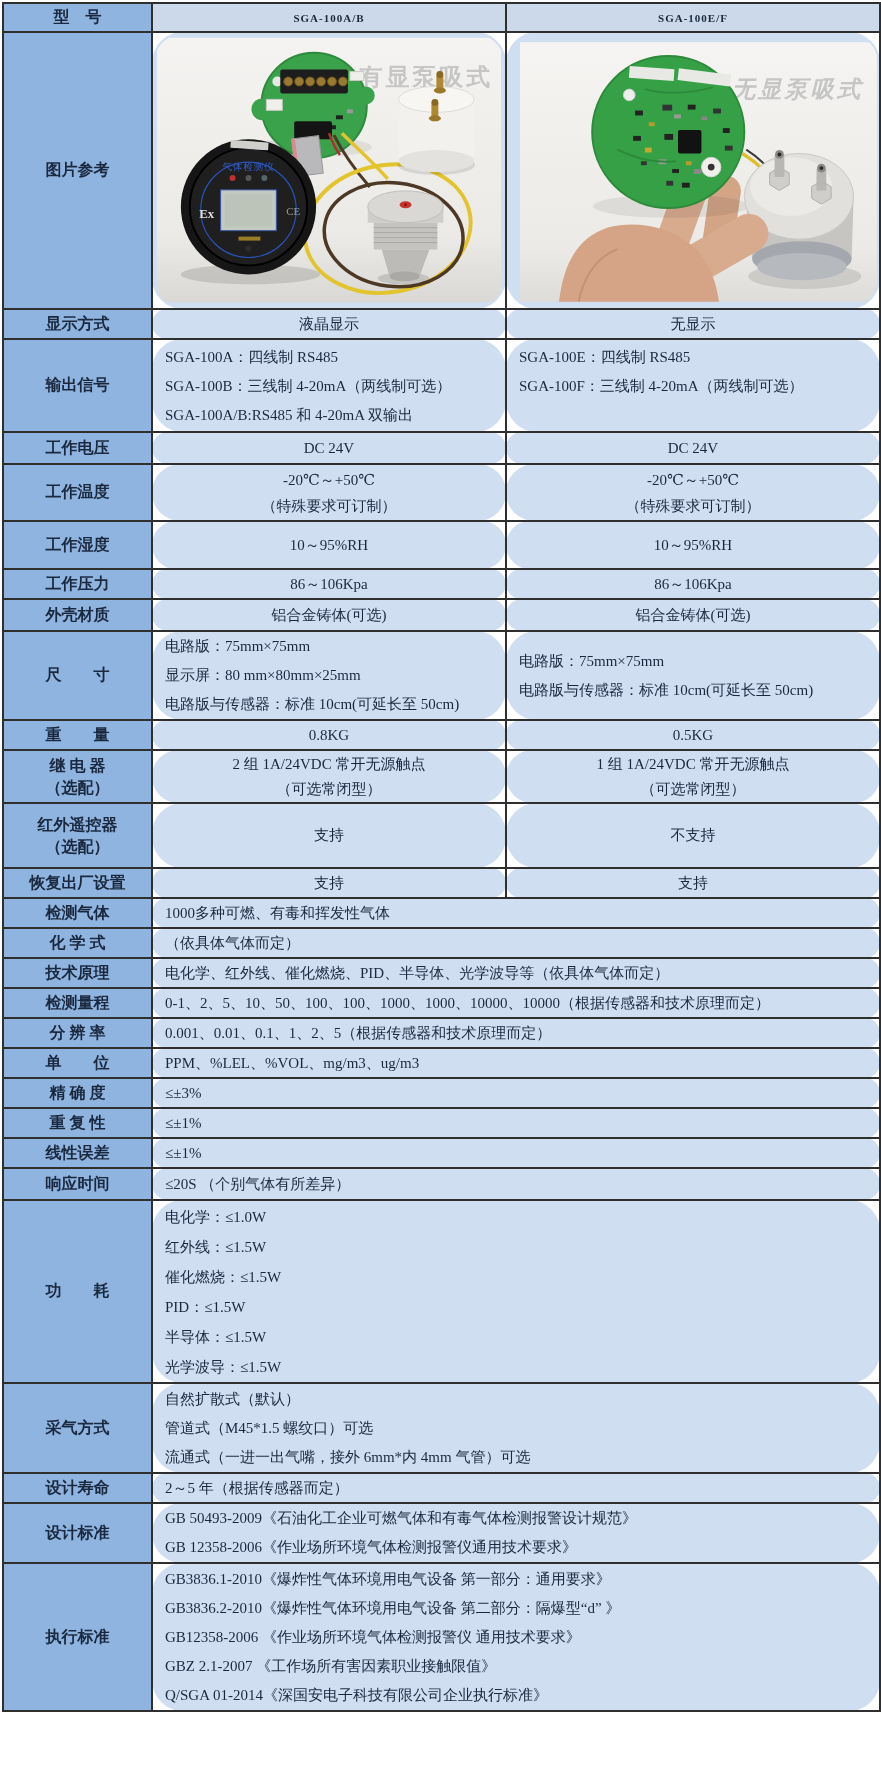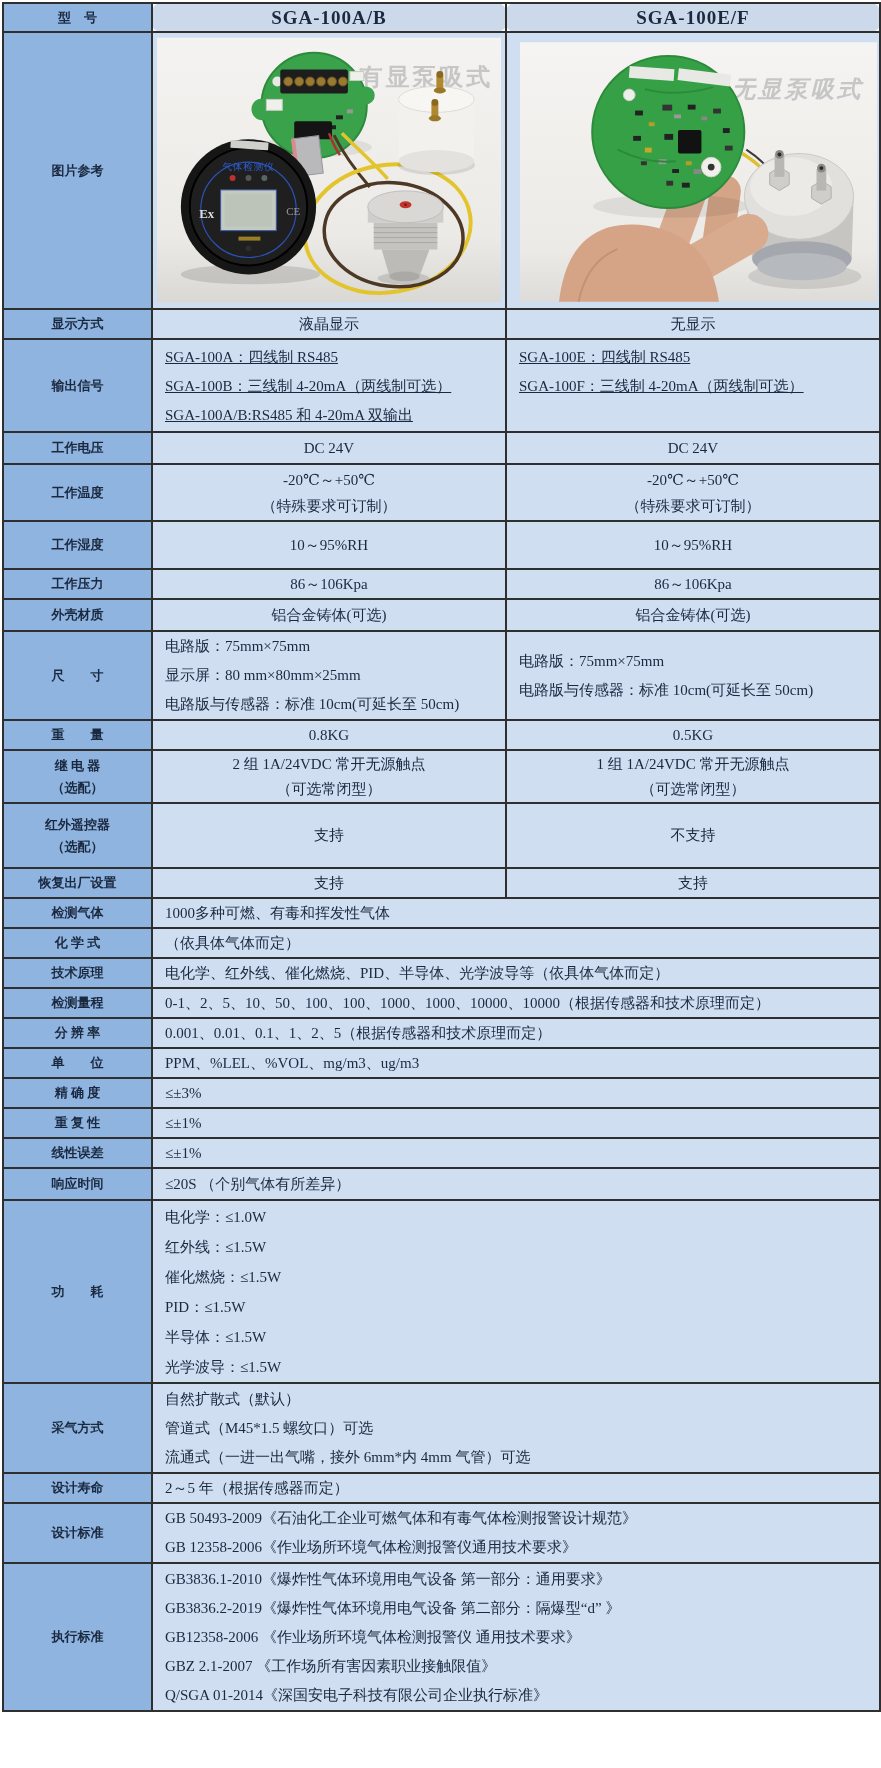--- a/index.html
+++ b/index.html
@@ -1,35 +1,35 @@
 <!DOCTYPE html>
 <html><head>
 <meta charset="utf-8">
 <style>
   html,body{margin:0;padding:0;background:#ffffff;width:881px;height:1768px;overflow:hidden;
     font-family:"Liberation Serif","DejaVu Serif",serif;color:#1b2940;}
   table.spec{border-collapse:collapse;table-layout:fixed;width:877px;margin:2px 0 0 2px;}
   col.c0{width:149px}col.c1{width:354px}col.c2{width:374px}
   th,td{border:2px solid #2f2f2f;overflow:hidden;}
-  th.lbl{background:#8fb4df;font-weight:bold;font-size:13px;text-align:center;padding:0 2px;}
+  th.lbl{background:#8fb4df;font-weight:bold;font-size:16px;text-align:center;padding:0 2px;}
   th.lbl div{line-height:22px;}
-  th.mdl{background:#ccd9ea;font-weight:bold;font-size:19px;letter-spacing:1px;text-align:center;border-radius:9px;}
-  td{background:#cfdef1;font-size:15px;}
+  th.mdl{background:#ccd9ea;font-weight:bold;font-size:11px;letter-spacing:1px;text-align:center;}
+  td{background:#cfdef1;font-size:15px;border-radius:31px;}
   td.c{text-align:center;padding:0 4px;}
   td.c div{line-height:26px;}
   td.l{text-align:left;padding:0 6px 0 12px;}
   td.l div{line-height:29px;}
   td.lh30 div{line-height:30px;}
   td.lh24 div{line-height:25px;text-align:center;}
   tr.hdr{height:29px}tr.img{height:274px}
   tr.r30{height:30px}tr.r32{height:32px}tr.r33{height:48px}tr.r53{height:53px}
   tr.r57{height:57px}tr.r58{height:58px}tr.r62{height:62px}tr.r65{height:65px}
   tr.r88{height:88px}tr.r90{height:90px}tr.r93{height:93px}tr.r148{height:148px}
   tr.r183{height:183px}
-  td.vt{vertical-align:top;padding-top:3px;text-decoration:underline;}
+  td.vt{vertical-align:top;padding-top:3px;}
   td.photo{padding:3px 4px 5px 4px;}
   td.photo.pR{padding:6px 2px 3px 13px;font-style:italic;}
   .ph{position:relative;width:100%;height:266px;}
   .ph svg{position:absolute;left:0;top:0;width:100%;height:100%;}
   .wm{font-size:24px;font-weight:bold;letter-spacing:3px;}
 </style>
 </head>
 <body>
 
 <div>
@@ -410,21 +410,21 @@
   <td class="l" colspan="2">
     <div>GB 50493-2009《石油化工企业可燃气体和有毒气体检测报警设计规范》</div>
     <div>GB 12358-2006《作业场所环境气体检测报警仪通用技术要求》</div>
   </td>
 </tr>
 
 <tr class="r148">
   <th class="lbl">执行标准</th>
   <td class="l" colspan="2">
     <div>GB3836.1-2010《爆炸性气体环境用电气设备 第一部分：通用要求》</div>
-    <div>GB3836.2-2019《爆炸性气体环境用电气设备 第二部分：隔爆型“d” 》</div>
+    <div>GB3836.2-2010《爆炸性气体环境用电气设备 第二部分：隔爆型“d” 》</div>
     <div>GB12358-2006 《作业场所环境气体检测报警仪 通用技术要求》</div>
     <div>GBZ 2.1-2007 《工作场所有害因素职业接触限值》</div>
     <div>Q/SGA 01-2014《深国安电子科技有限公司企业执行标准》</div>
   </td>
 </tr>
 
 </tbody>
 </table>
 </div>
 

